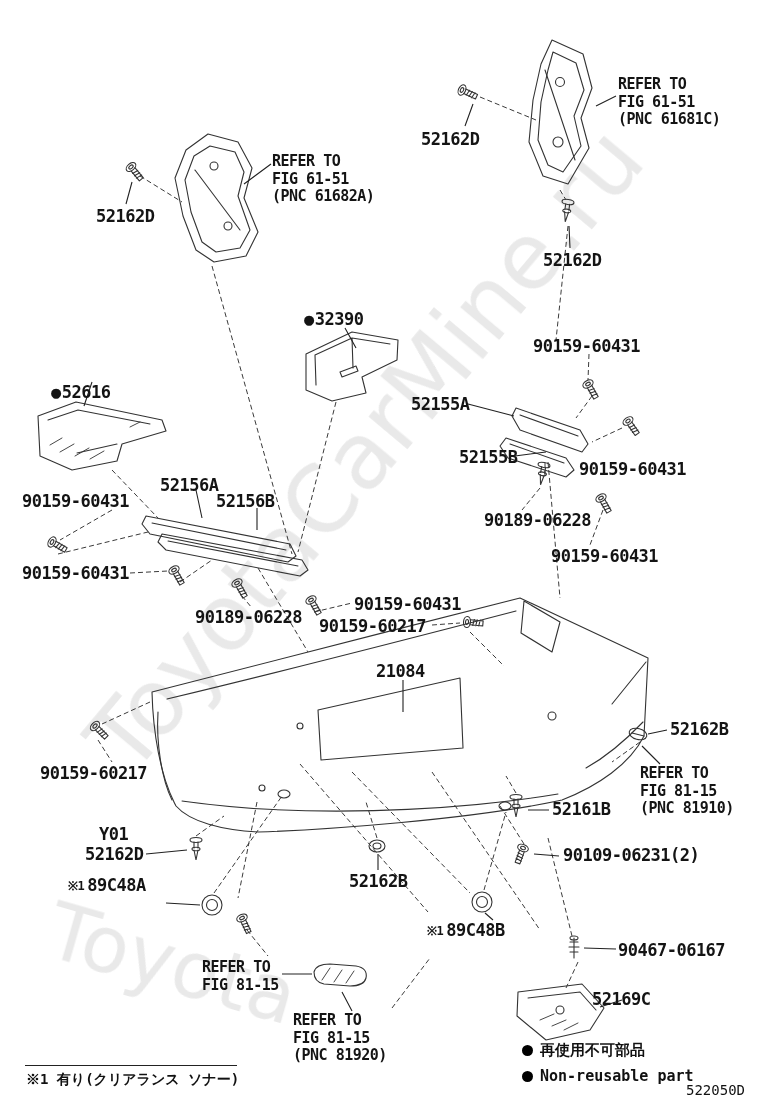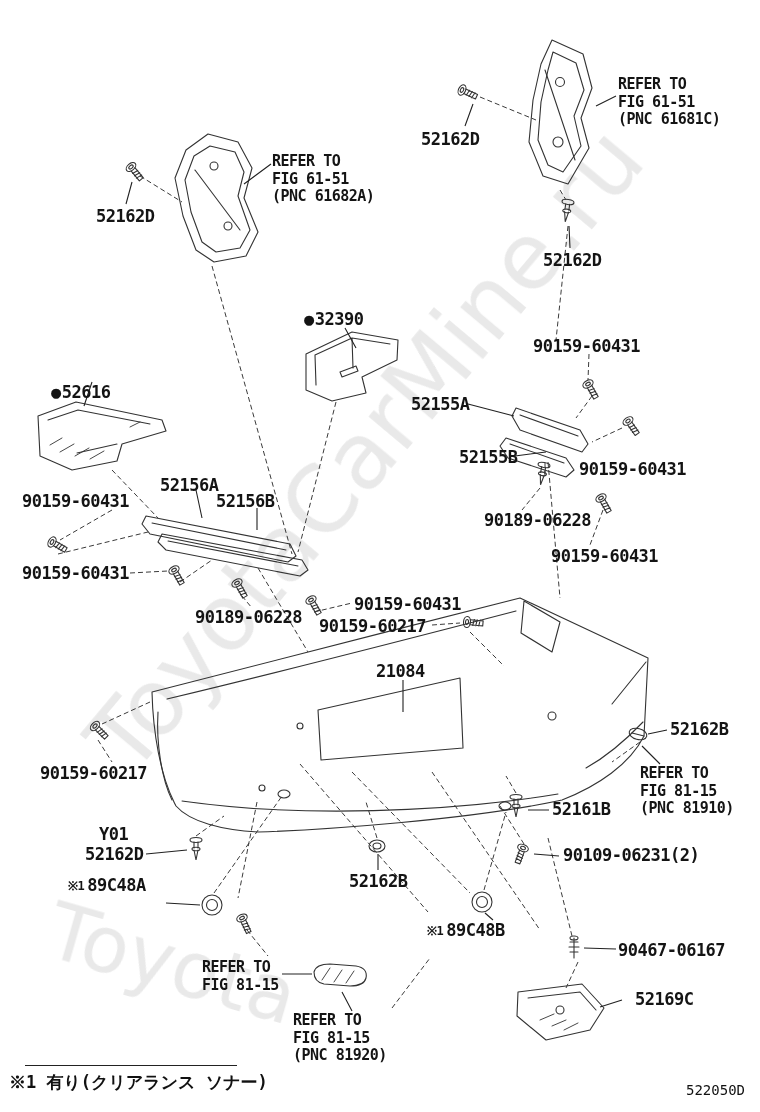--- a/index.html
+++ b/index.html
@@ -10,21 +10,21 @@
   .lbl {
     position:absolute; font-size:17px; font-weight:bold; color:#141414;
     white-space:pre-line; line-height:1.06; letter-spacing:-0.5px;
   }
   .lbl.refer { font-size:15px; line-height:1.18; }
   .pfx { font-size:12px; margin-right:3px; vertical-align:1px; }
   .dot { margin-right:1px; }
   .legend { position:absolute; left:522px; top:1041px; font-size:15px; font-weight:bold; color:#111; }
   .legend-row { display:flex; align-items:center; margin-bottom:7px; }
   .dotbig { width:11px; height:11px; border-radius:50%; background:#000; display:inline-block; margin-right:7px; flex:0 0 auto; }
-  .footnote { position:absolute; left:9px; top:1071px; font-size:17px; font-weight:bold; color:#111; }
+  .footnote { position:absolute; left:26px; top:1071px; font-size:14px; font-weight:bold; color:#111; }
   .sep { position:absolute; left:25px; top:1065px; width:212px; height:1px; background:#222; }
   .doccode { position:absolute; left:686px; top:1082px; font-size:14px; font-weight:normal; color:#111; }
 </style>
 </head>
 <body>
 
 <div class="stage">
 
   <svg class="art" width="760" height="1112" viewBox="0 0 760 1112">
 
@@ -224,23 +224,33 @@
   <div class="lbl" style="left:85px;top:845px">52162D</div>
   <div class="lbl" style="left:99px;top:825px">Y01</div>
 
   <div class="lbl" style="left:68px;top:876px"><span class="pfx">※1</span><span>89C48A</span></div>
   <div class="lbl" style="left:349px;top:872px">52162B</div>
   <div class="lbl" style="left:427px;top:921px"><span class="pfx">※1</span><span>89C48B</span></div>
 
   <div class="lbl" style="left:618px;top:941px">90467-06167</div>
   <div class="lbl refer" style="left:202px;top:959px">REFER TO
 FIG 81-15</div>
-  <div class="lbl" style="left:635px;top:990px">52169C</div>
+  <div class="lbl" style="left:592px;top:990px">52169C</div>
   <div class="lbl refer" style="left:293px;top:1012px">REFER TO
 FIG 81-15
 (PNC 81920)</div>
 
+  <div class="legend">
+    <div class="legend-row">
+      <span class="dotbig"></span>
+      <span>再使用不可部品</span>
+    </div>
+    <div class="legend-row">
+      <span class="dotbig"></span>
+      <span>Non-reusable part</span>
+    </div>
+  </div>
 
   <div class="sep"></div>
   <div class="footnote">※1 有り(クリアランス ソナー)</div>
   <div class="doccode">522050D</div>
 
 </div>
 
 </body></html>

